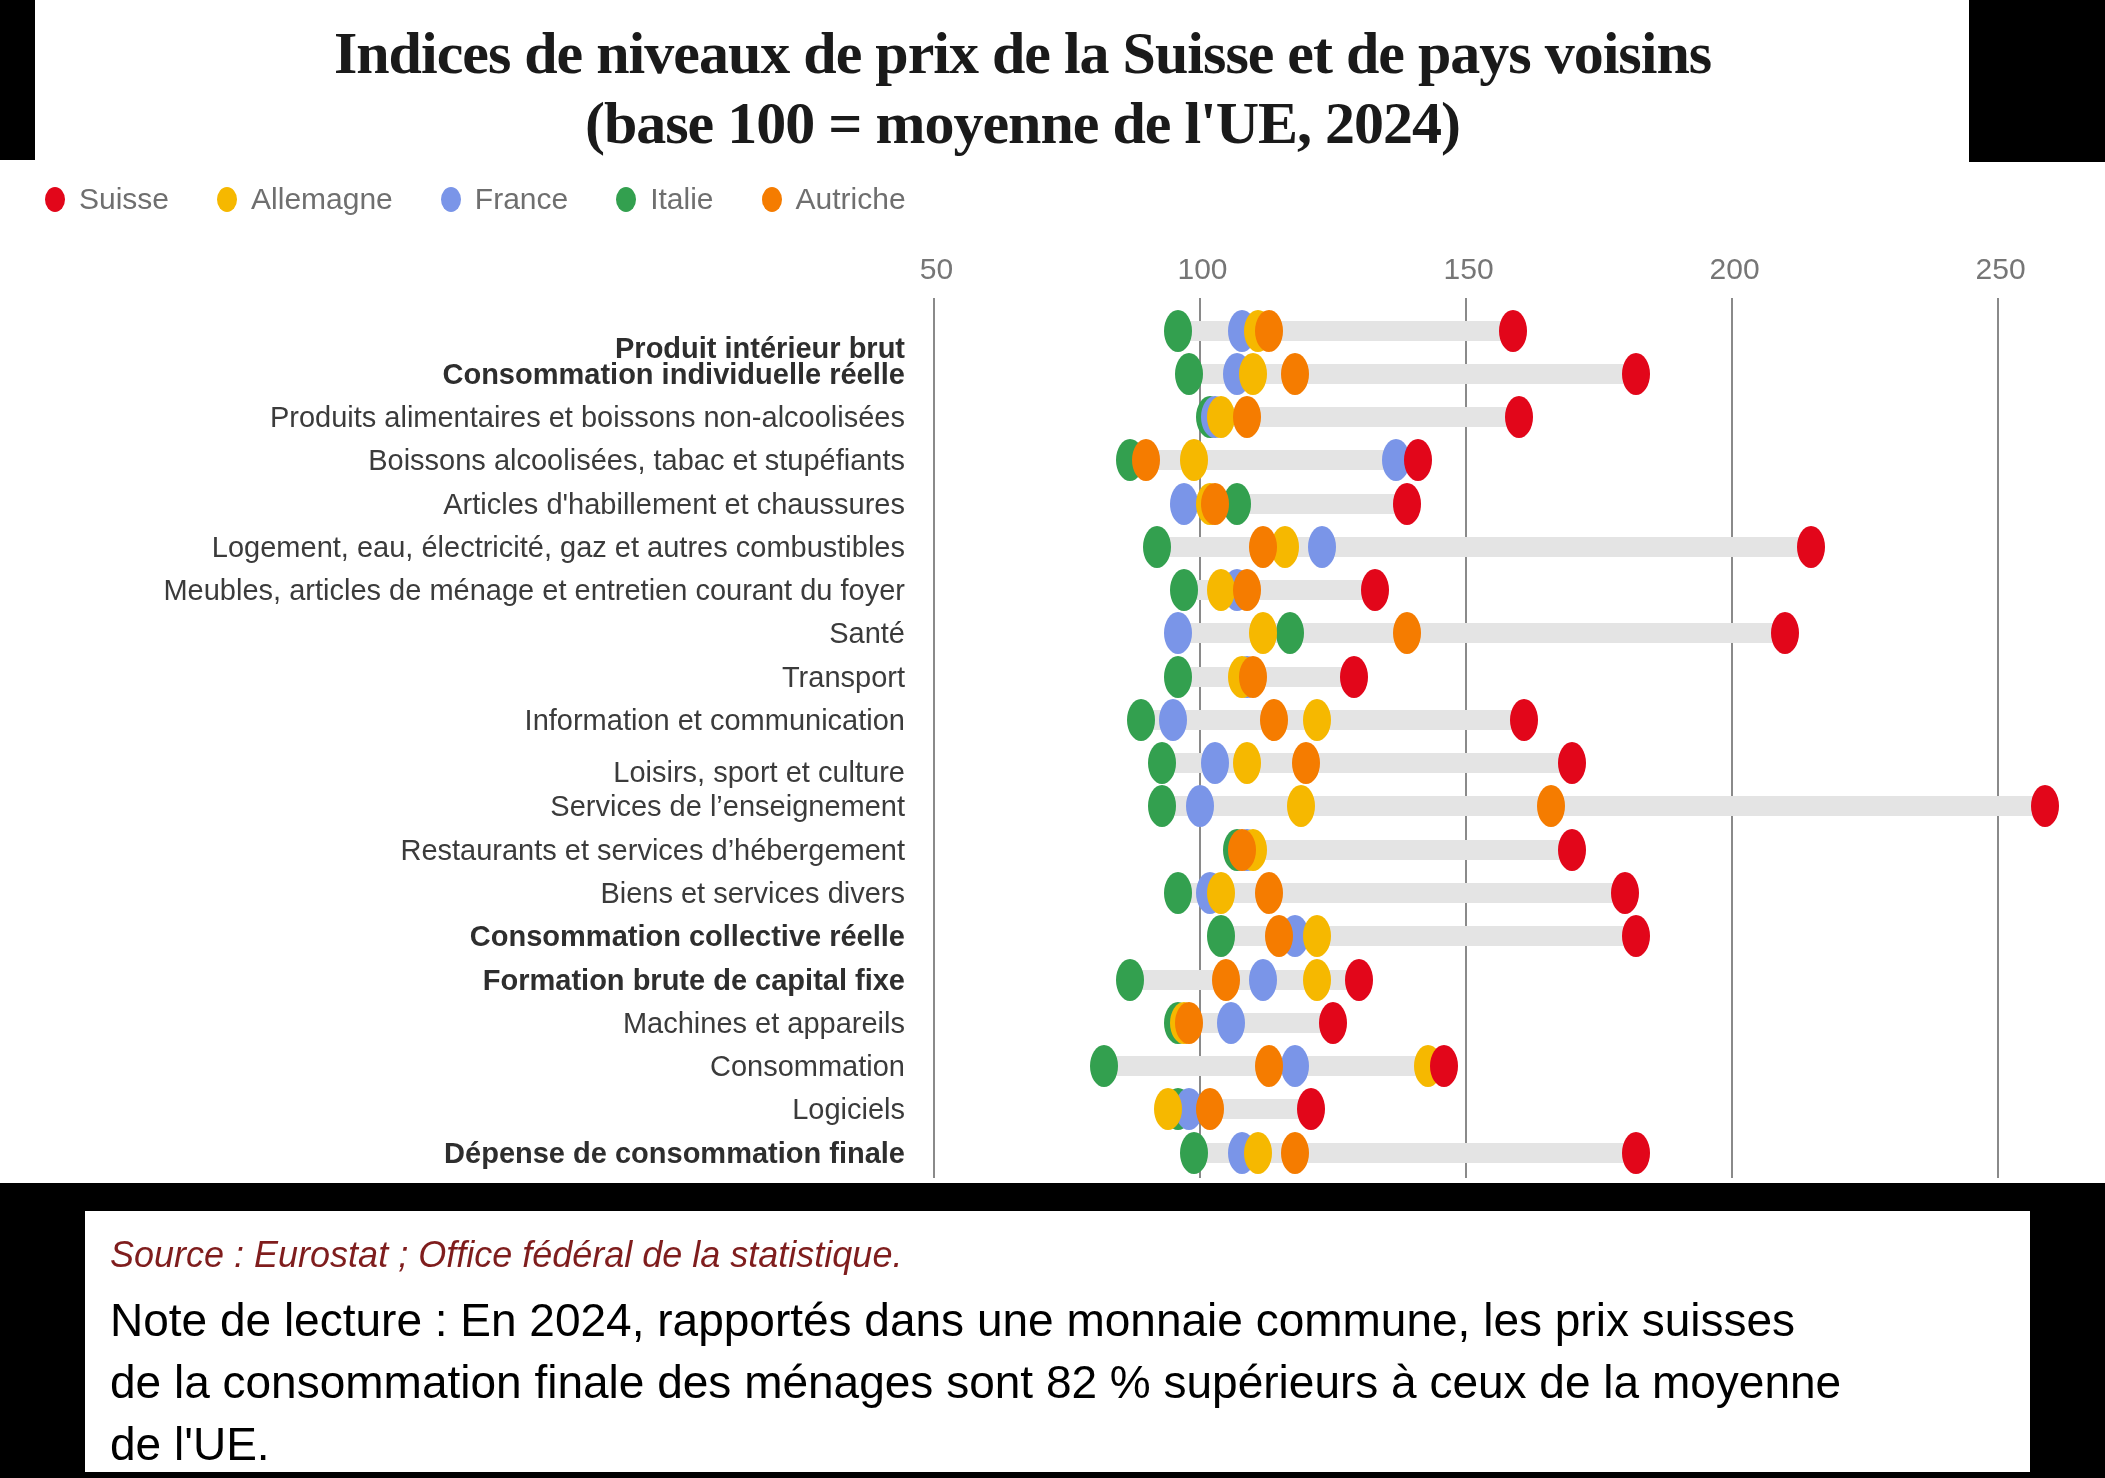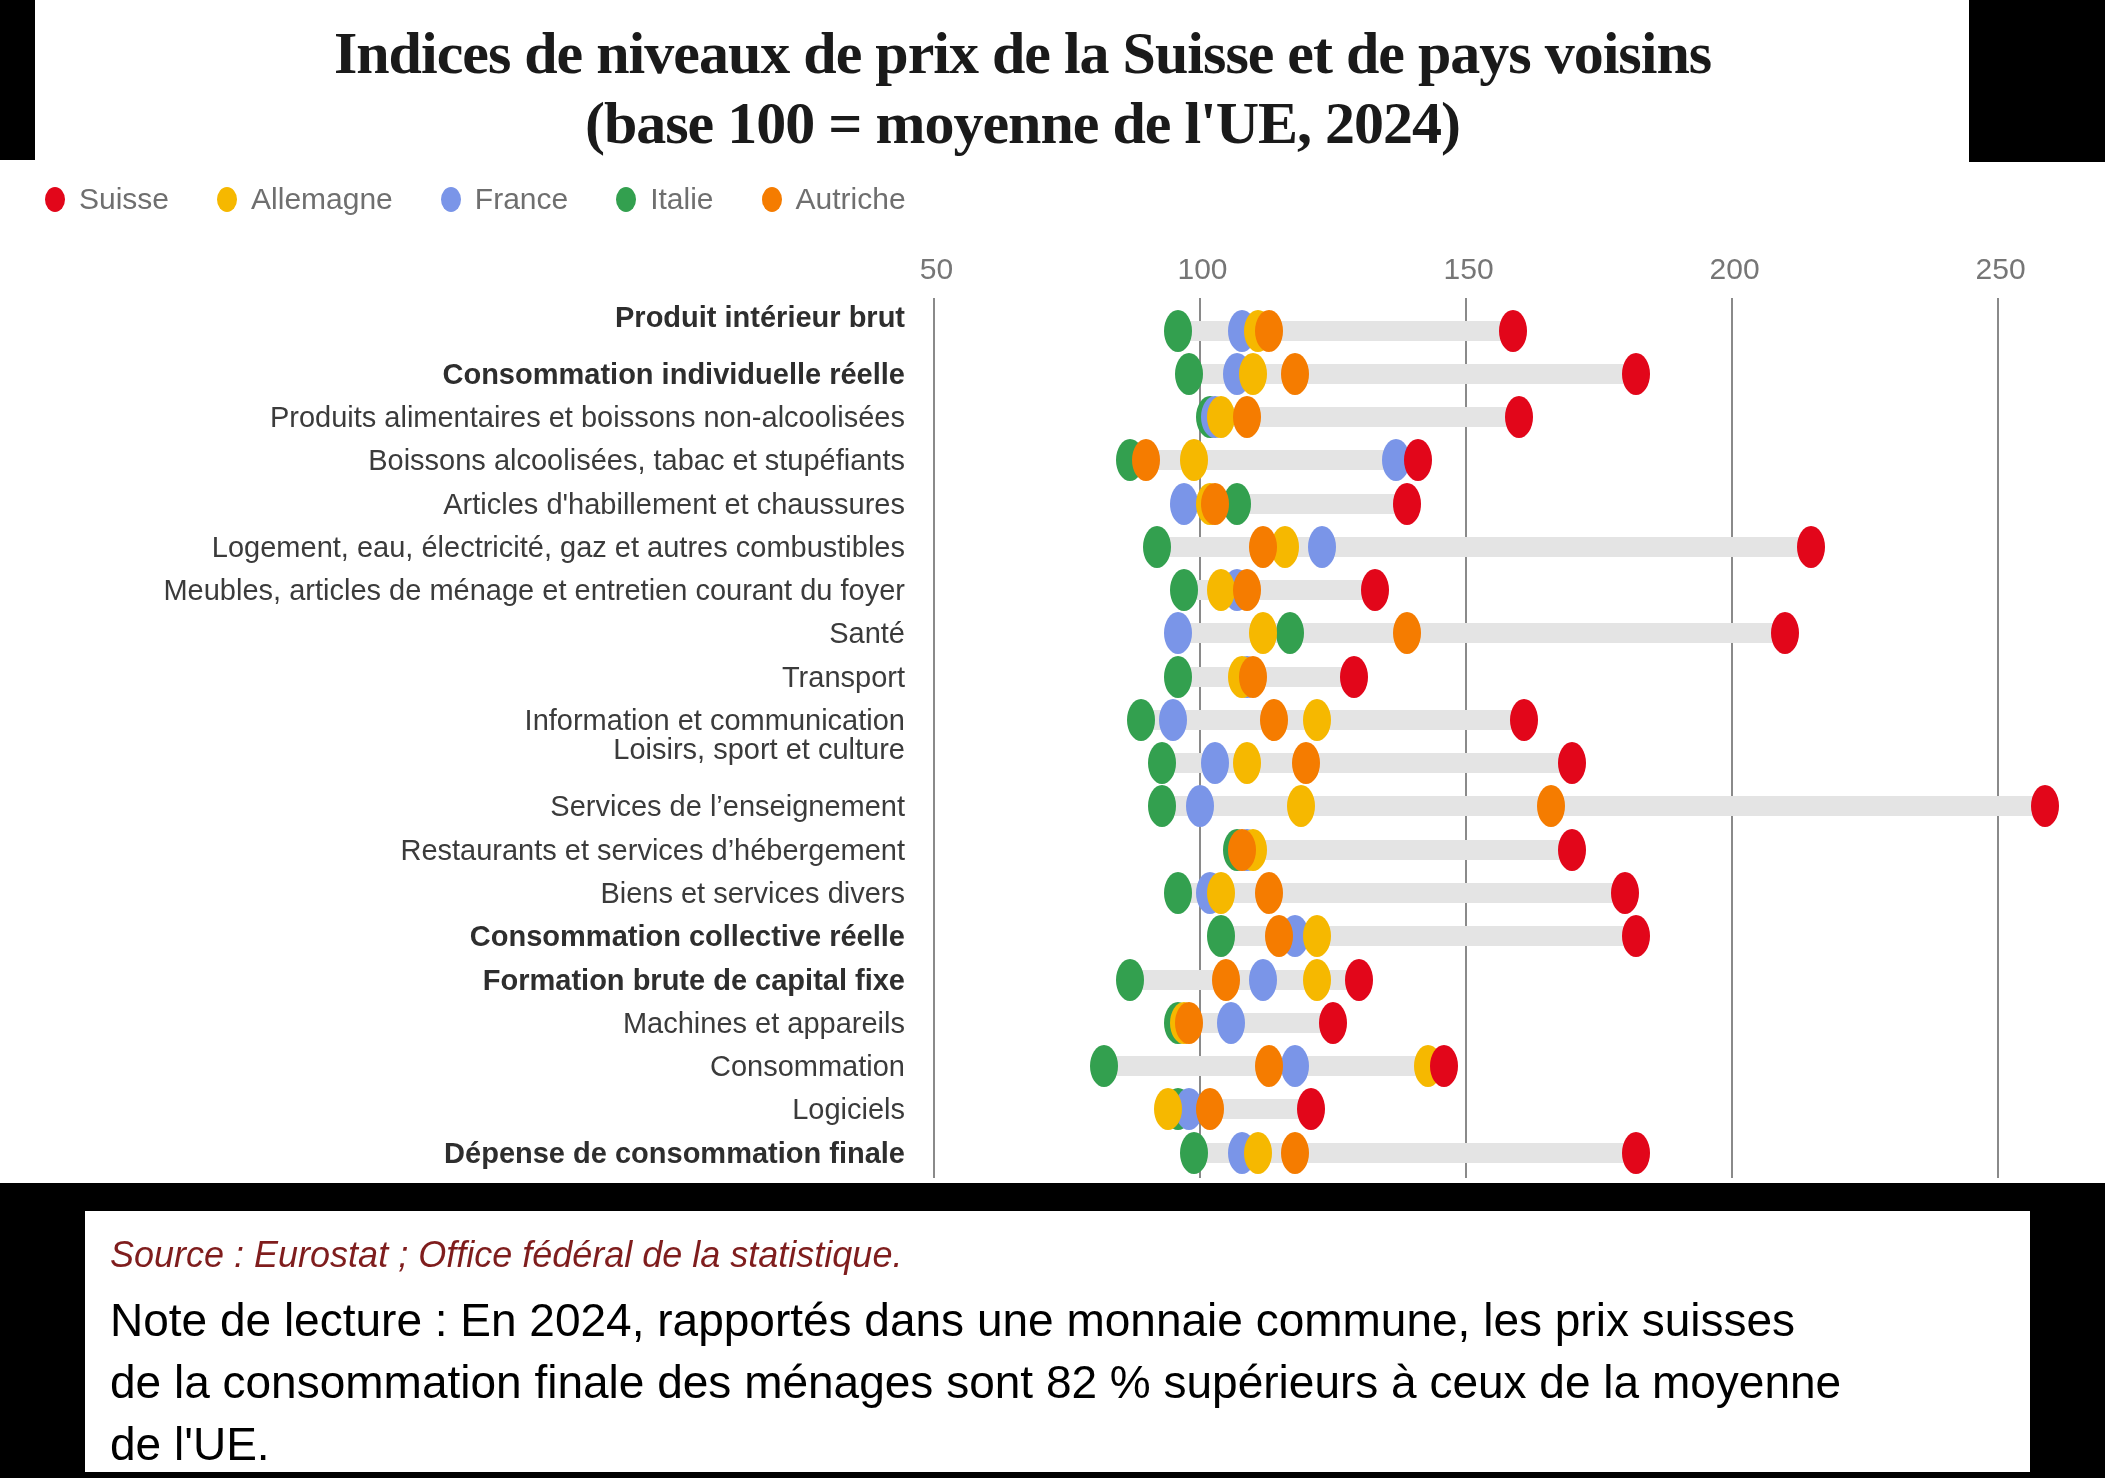--- a/index.html
+++ b/index.html
@@ -65,21 +65,21 @@
       <div class="gridline" style="left: 932.5px; top: 298px; height: 880px;"></div>
       <div class="tick-label" style="left: 876.5px; top: 252px;">50</div>
       <div class="gridline" style="left: 1198.53px; top: 298px; height: 880px;"></div>
       <div class="tick-label" style="left: 1142.53px; top: 252px;">100</div>
       <div class="gridline" style="left: 1464.55px; top: 298px; height: 880px;"></div>
       <div class="tick-label" style="left: 1408.55px; top: 252px;">150</div>
       <div class="gridline" style="left: 1730.58px; top: 298px; height: 880px;"></div>
       <div class="tick-label" style="left: 1674.58px; top: 252px;">200</div>
       <div class="gridline" style="left: 1996.6px; top: 298px; height: 880px;"></div>
       <div class="tick-label" style="left: 1940.6px; top: 252px;">250</div>
-      <div class="row-label bold" style="right: 1200px; top: 317px;">Produit intérieur brut</div>
+      <div class="row-label bold" style="right: 1200px; top: 348px;">Produit intérieur brut</div>
       <div class="row-bar" style="left: 1178.24px; width: 335.191px; top: 320.5px; background: rgb(228, 228, 228);"></div>
       <div class="dot" style="left: 1164.24px; top: 309.5px; background: rgb(51, 160, 79);"></div>
       <div class="dot" style="left: 1228.09px; top: 309.5px; background: rgb(122, 149, 232);"></div>
       <div class="dot" style="left: 1244.05px; top: 309.5px; background: rgb(246, 184, 0);"></div>
       <div class="dot" style="left: 1254.69px; top: 309.5px; background: rgb(245, 124, 0);"></div>
       <div class="dot" style="left: 1499.43px; top: 309.5px; background: rgb(226, 6, 26);"></div>
       <div class="row-label bold" style="right: 1200px; top: 373.77px;">Consommation individuelle réelle</div>
       <div class="row-bar" style="left: 1188.88px; width: 446.922px; top: 363.77px; background: rgb(228, 228, 228);"></div>
       <div class="dot" style="left: 1174.88px; top: 352.77px; background: rgb(51, 160, 79);"></div>
       <div class="dot" style="left: 1222.77px; top: 352.77px; background: rgb(122, 149, 232);"></div>
@@ -135,21 +135,21 @@
       <div class="dot" style="left: 1228.09px; top: 655.66px; background: rgb(246, 184, 0);"></div>
       <div class="dot" style="left: 1238.73px; top: 655.66px; background: rgb(245, 124, 0);"></div>
       <div class="dot" style="left: 1339.82px; top: 655.66px; background: rgb(226, 6, 26);"></div>
       <div class="row-label" style="right: 1200px; top: 719.93px; margin-left: 19px;">Information et communication</div>
       <div class="row-bar" style="left: 1141px; width: 383.076px; top: 709.93px; background: rgb(228, 228, 228);"></div>
       <div class="dot" style="left: 1127px; top: 698.93px; background: rgb(51, 160, 79);"></div>
       <div class="dot" style="left: 1158.92px; top: 698.93px; background: rgb(122, 149, 232);"></div>
       <div class="dot" style="left: 1302.58px; top: 698.93px; background: rgb(246, 184, 0);"></div>
       <div class="dot" style="left: 1260.01px; top: 698.93px; background: rgb(245, 124, 0);"></div>
       <div class="dot" style="left: 1510.08px; top: 698.93px; background: rgb(226, 6, 26);"></div>
-      <div class="row-label" style="right: 1200px; top: 749px;">Loisirs, sport et culture</div>
+      <div class="row-label" style="right: 1200px; top: 772px;">Loisirs, sport et culture</div>
       <div class="row-bar" style="left: 1162.28px; width: 409.678px; top: 753.2px; background: rgb(228, 228, 228);"></div>
       <div class="dot" style="left: 1148.28px; top: 742.2px; background: rgb(51, 160, 79);"></div>
       <div class="dot" style="left: 1201.49px; top: 742.2px; background: rgb(122, 149, 232);"></div>
       <div class="dot" style="left: 1233.41px; top: 742.2px; background: rgb(246, 184, 0);"></div>
       <div class="dot" style="left: 1291.93px; top: 742.2px; background: rgb(245, 124, 0);"></div>
       <div class="dot" style="left: 1557.96px; top: 742.2px; background: rgb(226, 6, 26);"></div>
       <div class="row-label" style="right: 1200px; top: 806.47px;">Services de l’enseignement</div>
       <div class="row-bar" style="left: 1162.28px; width: 883.203px; top: 796.47px; background: rgb(228, 228, 228);"></div>
       <div class="dot" style="left: 1148.28px; top: 785.47px; background: rgb(51, 160, 79);"></div>
       <div class="dot" style="left: 1185.53px; top: 785.47px; background: rgb(122, 149, 232);"></div>

